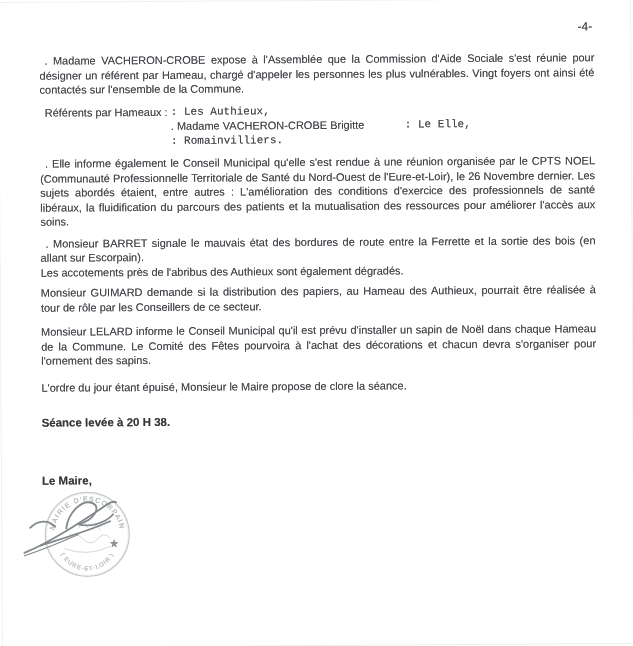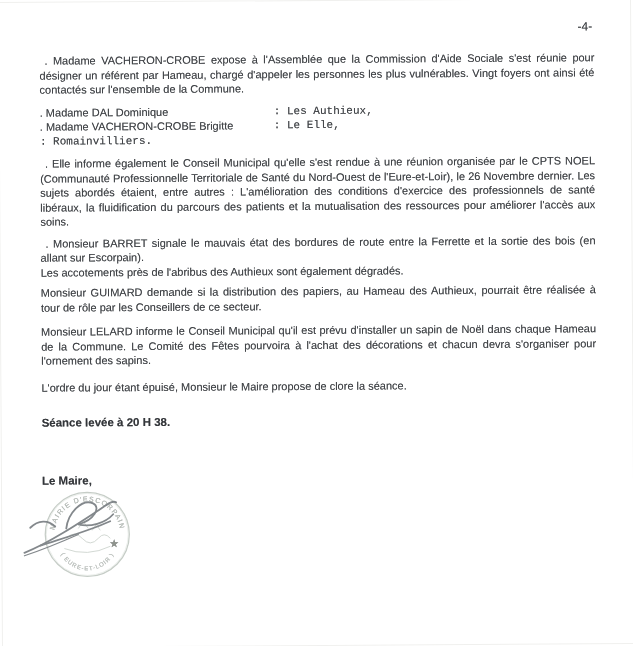--- a/index.html
+++ b/index.html
@@ -80,23 +80,23 @@
 </head>
 <body>
 
 <div class="page">
 
   <div class="pnum">-4-</div>
 
   <p class="body dot-indent">. Madame VACHERON-CROBE expose à l'Assemblée que la Commission d'Aide Sociale s'est réunie pour désigner un référent par Hameau, chargé d'appeler les personnes les plus vulnérables. Vingt foyers ont ainsi été contactés sur l'ensemble de la Commune.</p>
 
   <div class="referents">
+    <div class="ref-label">Référents par Hameaux :</div>
     <div class="ref-rows">
       <div class="ref-row">
-        <span class="ref-name">. Madame DAL Dominique</span>
         <span class="ref-place">: Les Authieux,</span>
       </div>
       <div class="ref-row">
         <span class="ref-name">. Madame VACHERON-CROBE Brigitte</span>
         <span class="ref-place">: Le Elle,</span>
       </div>
       <div class="ref-row">
         <span class="ref-place">: Romainvilliers.</span>
       </div>
     </div>

